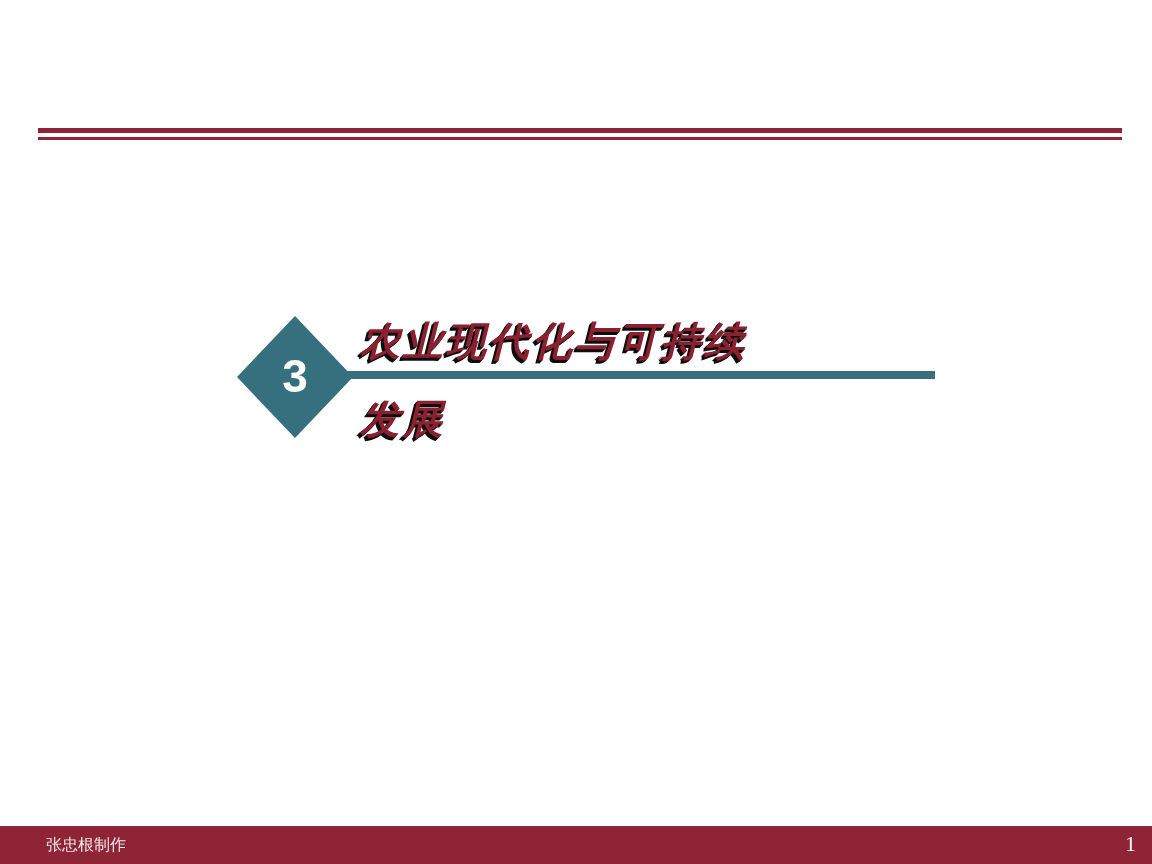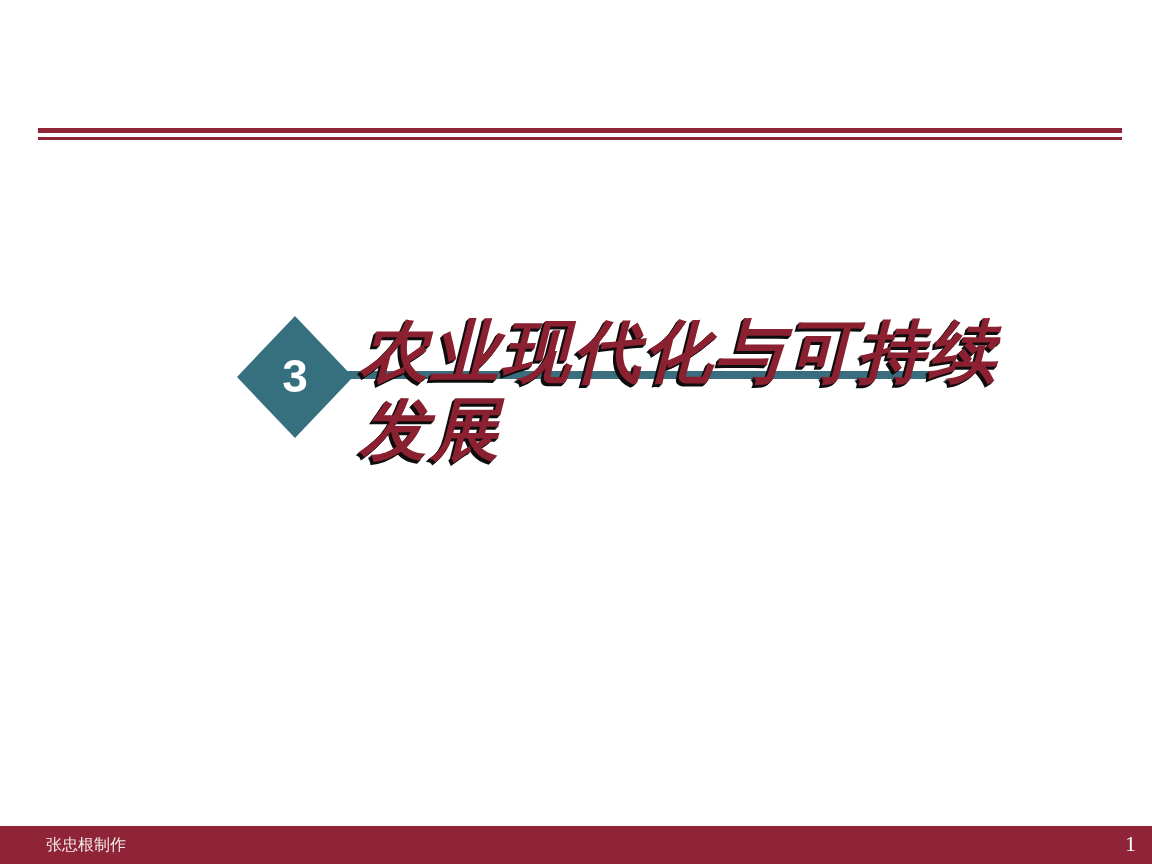--- a/index.html
+++ b/index.html
@@ -99,26 +99,26 @@
     left: 347px;
     top: 71px;
     width: 588px;
     height: 8px;
     background: #3a6e7e;
   }
 
   .cjk-heading {
     position: absolute;
     left: 360px;
-    top: 12px;
+    top: 2px;
     width: 700px;
     color: #8a2030;
     font-family: "DejaVu Serif", "Liberation Serif", serif;
     font-weight: bold;
-    font-size: 68px;
+    font-size: 40px;
     line-height: 78px;
     letter-spacing: 3px;
     font-style: italic;
     white-space: pre-line;
     text-shadow:
       -3px 3px 0 #0d0d0d,
       -2px 2px 0 #111111,
       -1px 1px 0 #1a1a1a;
   }
 

